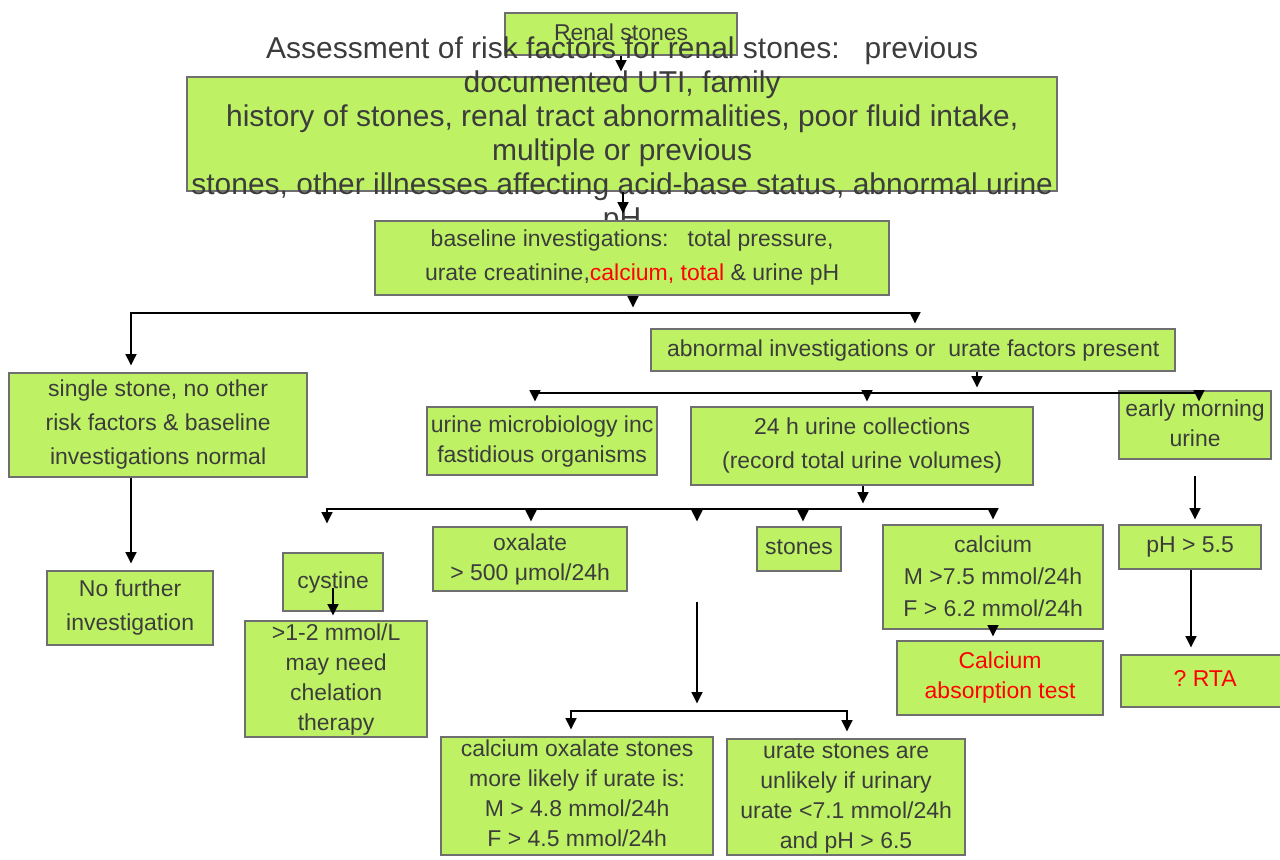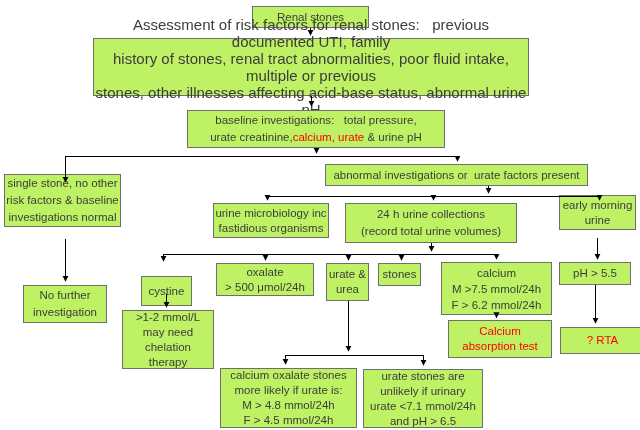--- a/index.html
+++ b/index.html
@@ -11,21 +11,21 @@
   .lh17{line-height:17px}
   .lh16{line-height:16px}
   .pre{white-space:pre-wrap}
   .red{color:#ff0000}
   .redbox{color:#ff0000}
   .connectors{position:absolute;left:0;top:0;pointer-events:none;}
 
   .b-renal{left:252px;top:6px;width:117px;height:22px}
   .b-assessment{left:93px;top:38px;width:436px;height:58px;font-size:15px}
   .b-baseline{left:187px;top:110px;width:258px;height:38px}
-  .b-single{left:4px;top:174px;width:117px;height:53px}
+  .b-single{left:4px;top:186px;width:150px;height:53px}
   .b-abnormal{left:325px;top:164px;width:263px;height:22px}
   .b-umicro{left:213px;top:203px;width:116px;height:35px}
   .b-u24{left:345px;top:203px;width:172px;height:40px}
   .b-early{left:559px;top:195px;width:77px;height:35px}
   .b-cystine{left:141px;top:276px;width:51px;height:30px}
   .b-oxalate{left:216px;top:263px;width:98px;height:33px}
   .b-uu{left:326px;top:263px;width:43px;height:38px}
   .b-citrate{left:378px;top:263px;width:43px;height:23px}
   .b-calcium{left:441px;top:262px;width:111px;height:53px}
   .b-ph{left:559px;top:262px;width:72px;height:23px}
@@ -43,21 +43,21 @@
 
   <div class="box b-renal">
     <span>Renal stones</span>
   </div>
 
   <div class="box b-assessment lh17">
     <span class="pre">Assessment of risk factors for renal stones:   previous documented UTI, family<br>history of stones, renal tract abnormalities, poor fluid intake, multiple or previous<br>stones, other illnesses affecting acid-base status, abnormal urine pH</span>
   </div>
 
   <div class="box b-baseline lh17">
-    <span class="pre"><span>baseline investigations:   total pressure,</span><br><span>urate creatinine,</span><span class="red">calcium, urate</span><span> &amp; urine pH</span></span>
+    <span class="pre"><span>baseline investigations:   total pressure,</span><br><span>urate creatinine,</span><span class="red">calcium, total</span><span> &amp; urine pH</span></span>
   </div>
 
   <div class="box b-single lh17">
     <span>single stone, no other<br>risk factors &amp; baseline<br>investigations normal</span>
   </div>
 
   <div class="box b-abnormal">
     <span class="pre">abnormal investigations or  urate factors present</span>
   </div>
 
@@ -74,23 +74,20 @@
   </div>
 
   <div class="box b-cystine">
     <span>cystine</span>
   </div>
 
   <div class="box b-oxalate">
     <span>oxalate<br>&gt; 500 μmol/24h</span>
   </div>
 
-  <div class="box b-uu">
-    <span>urate &amp;<br>urea</span>
-  </div>
 
   <div class="box b-citrate">
     <span>stones</span>
   </div>
 
   <div class="box b-calcium lh16">
     <span>calcium<br>M &gt;7.5 mmol/24h<br>F &gt; 6.2 mmol/24h</span>
   </div>
 
   <div class="box b-ph">

